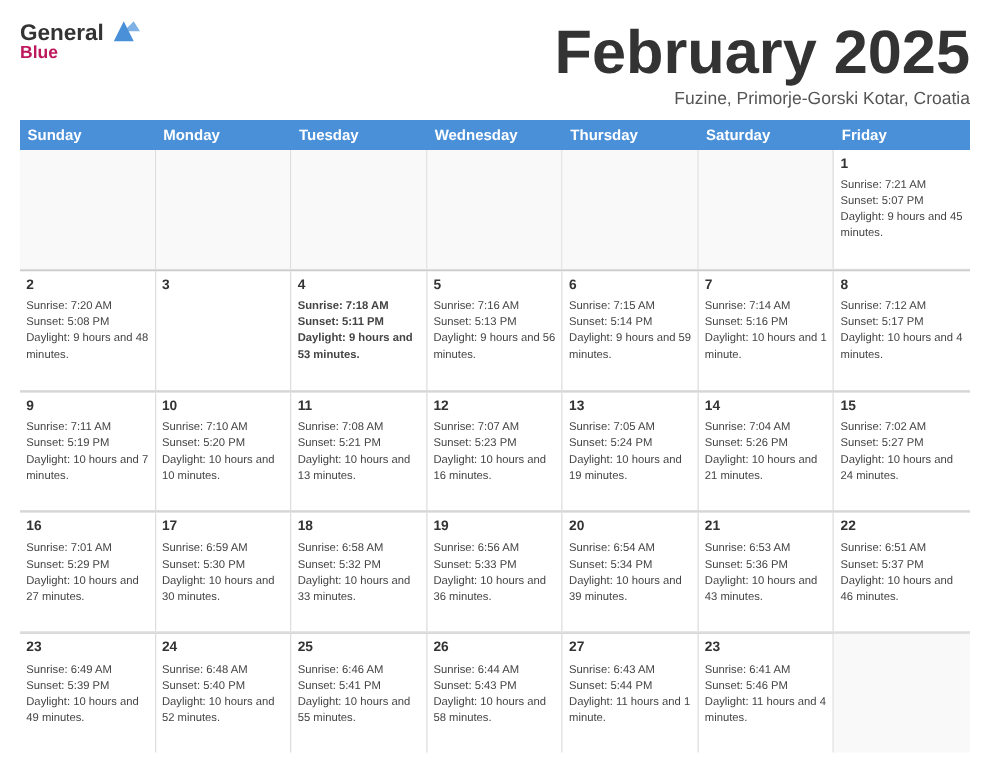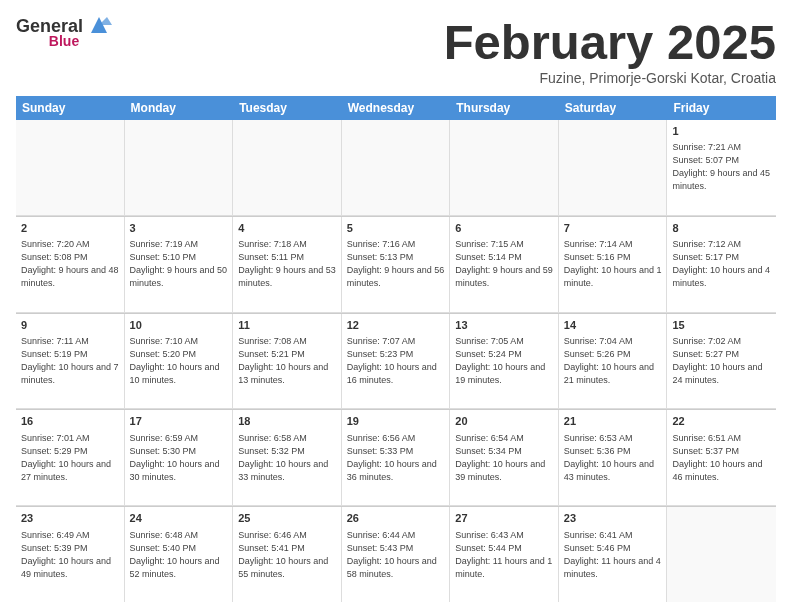--- a/index.html
+++ b/index.html
@@ -111,21 +111,21 @@
     .cal-row-border {
       border-top: 1px solid #ccc;
     }
   </style>
 </head>
 <body>
 
 <div class="page">
   <div class="header">
     <div class="logo">
-      <div style="display:flex;flex-direction:column;align-items:center;">
+      <div style="display:flex;flex-direction:column;align-items:flex-start;">
         <div style="display:flex;align-items:center;">
           <span class="logo-text-general">General</span>
           <svg width="26" height="22" viewBox="0 0 26 22" style="margin-left:3px;margin-top:-2px;">
             <polygon points="5,18 13,2 21,18" fill="#4a90d9"></polygon>
             <polygon points="13,10 21,2 26,10" fill="#4a90d9" opacity="0.7"></polygon>
           </svg>
         </div>
         <span class="logo-text-blue" style="margin-top:-4px;">Blue</span>
       </div>
     </div>
@@ -162,27 +162,24 @@
         </div>
         <div class="cal-week cal-row-border">
           <div class="cal-cell">
             <span class="day-num">2</span>
             <div class="day-info" style="white-space: pre-line;">Sunrise: 7:20 AM
 Sunset: 5:08 PM
 Daylight: 9 hours and 48 minutes.</div>
           </div>
           <div class="cal-cell">
             <span class="day-num">3</span>
-            <div class="day-info" style="white-space: pre-line;">Sunrise: 7:19 AM
-Sunset: 5:10 PM
-Daylight: 9 hours and 50 minutes.</div>
           </div>
           <div class="cal-cell">
             <span class="day-num">4</span>
-            <div class="day-info" style="white-space: pre-line;">Sunrise: 7:18 AM
+            <div class="day-info" style="white-space: pre-line; font-weight: bold;">Sunrise: 7:18 AM
 Sunset: 5:11 PM
 Daylight: 9 hours and 53 minutes.</div>
           </div>
           <div class="cal-cell">
             <span class="day-num">5</span>
             <div class="day-info" style="white-space: pre-line;">Sunrise: 7:16 AM
 Sunset: 5:13 PM
 Daylight: 9 hours and 56 minutes.</div>
           </div>
           <div class="cal-cell">

